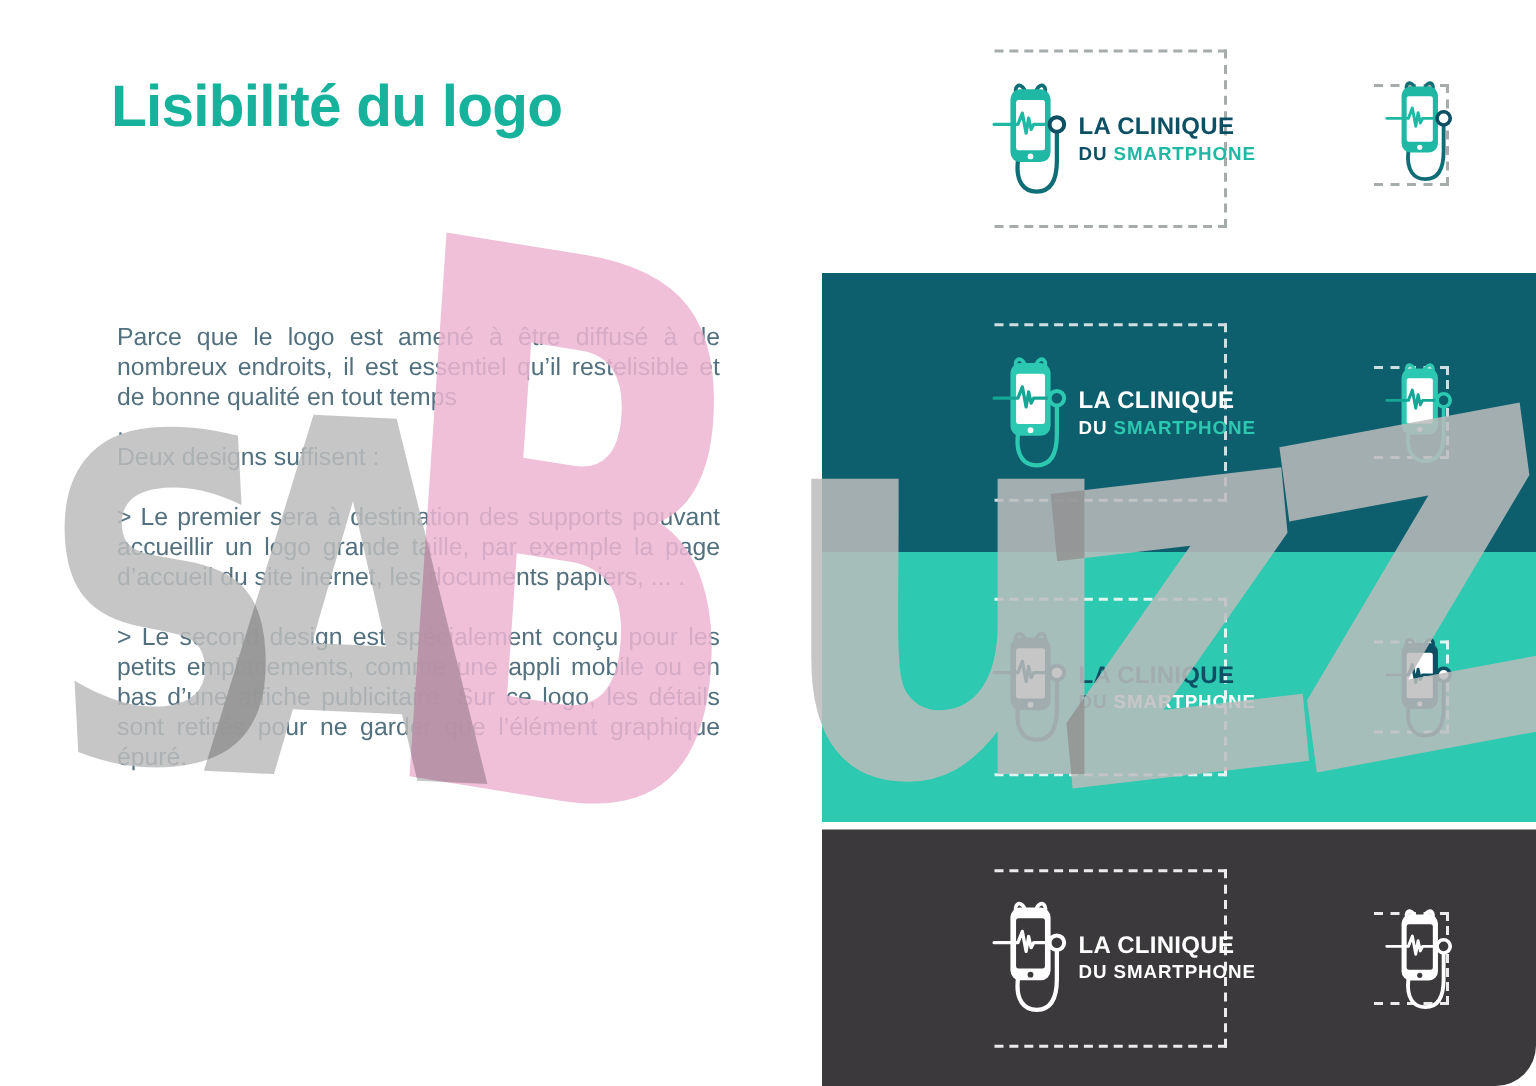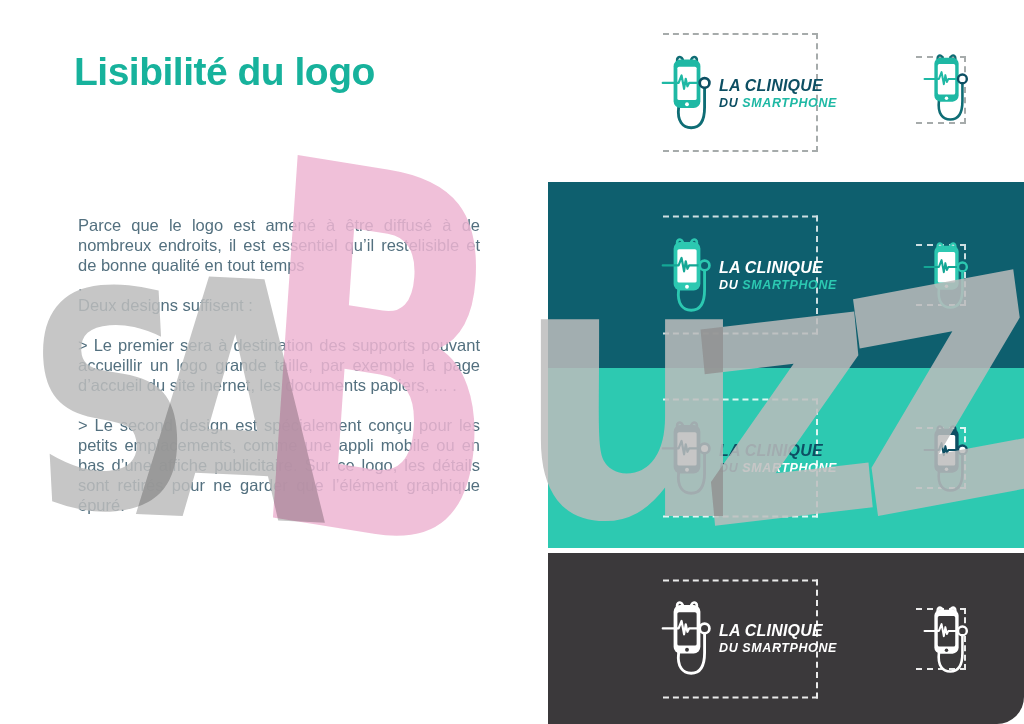--- a/index.html
+++ b/index.html
@@ -45,21 +45,21 @@
     position:absolute; width:50px; height:62px; box-sizing:border-box;
     border:2px dashed var(--dash); border-left:none;
   }
   .panel .logo-box { left:115px; top:50%; transform:translateY(-50%); }
   .panel .mini-box { left:368px; top:50%; transform:translateY(-50%); }
   .tl-big  { left:663px; top:33px; }
   .tl-mini { left:916px; top:56px; height:68px; }
 
   .logo-lockup {
     position:absolute; left:-2px; top:50%; transform:translateY(-50%);
-    display:flex; align-items:center;font-style:italic;
+    display:flex; align-items:center;
   }
   .logo-icon { width:52px; height:77px; flex:none; display:block; }
   .logo-text { margin-left:6px; }
   .l1 { font-weight:bold; font-size:16px; letter-spacing:0.2px;
         color:var(--t1); white-space:nowrap; }
   .l2 { font-weight:bold; font-size:12.5px; letter-spacing:0.6px;
         color:var(--t1); white-space:nowrap; margin-top:1px; }
   .l2 .accent { color:var(--t3);text-align:right; }
   .mini-box .logo-icon { position:absolute; left:7px; top:-5px; width:47px; height:70px; }
 

